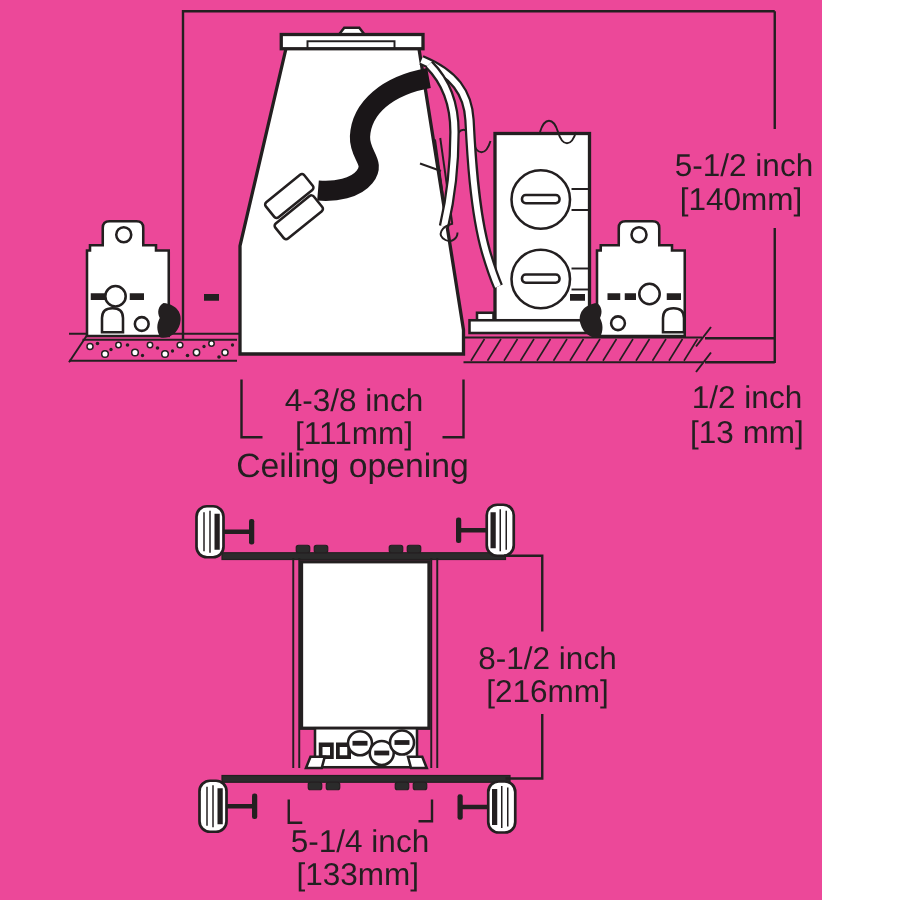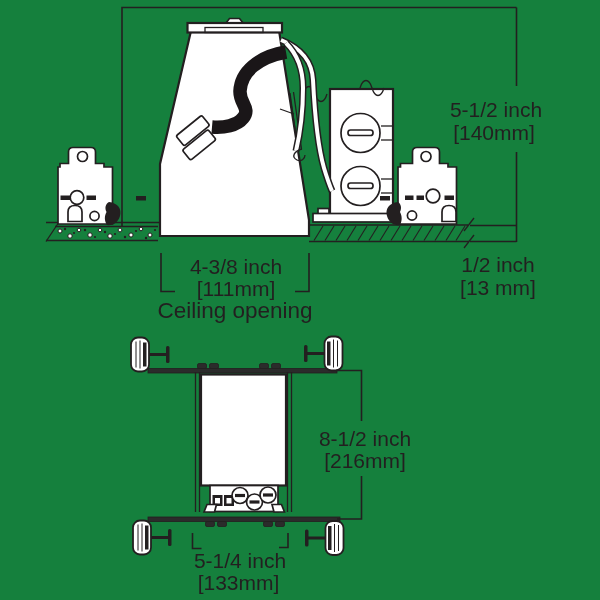--- a/index.html
+++ b/index.html
@@ -1,16 +1,16 @@
 <!DOCTYPE html>
 <html><head>
 <meta charset="utf-8">
 <style>
   html,body { margin:0; padding:0; background:#ffffff; }
-  #stage { width:600px; height:600px; background:#15803d; position:relative; }
+  #stage { width:548px; height:600px; background:#ec4899; position:relative; }
   svg { display:block; }
   .ln   { stroke:#231f20; fill:none; stroke-width:1.6; }
   .lt   { stroke:#231f20; fill:none; stroke-width:1.3; }
   .out  { stroke:#231f20; fill:#ffffff; stroke-width:2.2; }
   .det  { stroke:#231f20; fill:#ffffff; stroke-width:1.7; }
   .thin { stroke:#231f20; fill:none; stroke-width:1.1; }
   .ink  { fill:#231f20; stroke:none; }
   .bar  { fill:#2b2b2b; stroke:#231f20; stroke-width:0.8; }
   .conduit { stroke:#1a1618; fill:none; stroke-width:13.5; }
   .cableOuter { stroke:#231f20; fill:none; stroke-width:7; }

